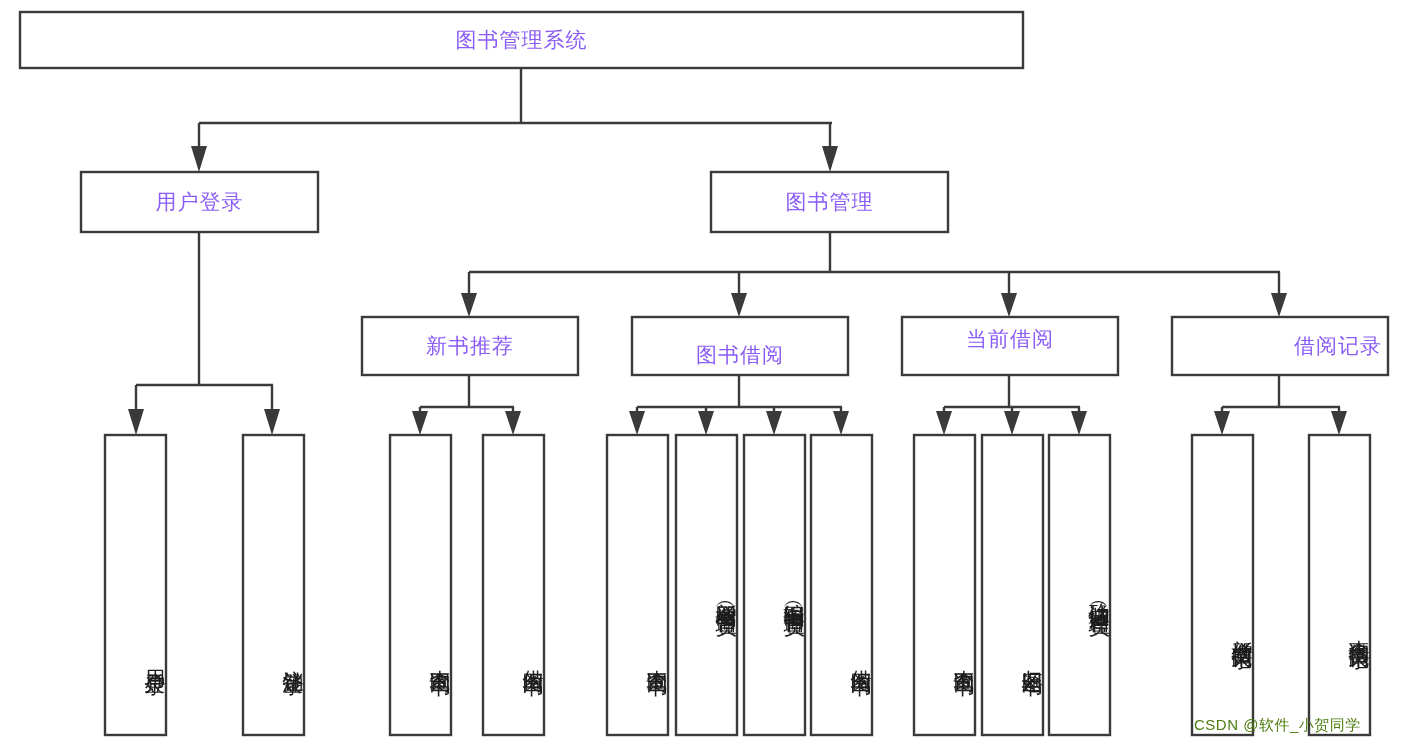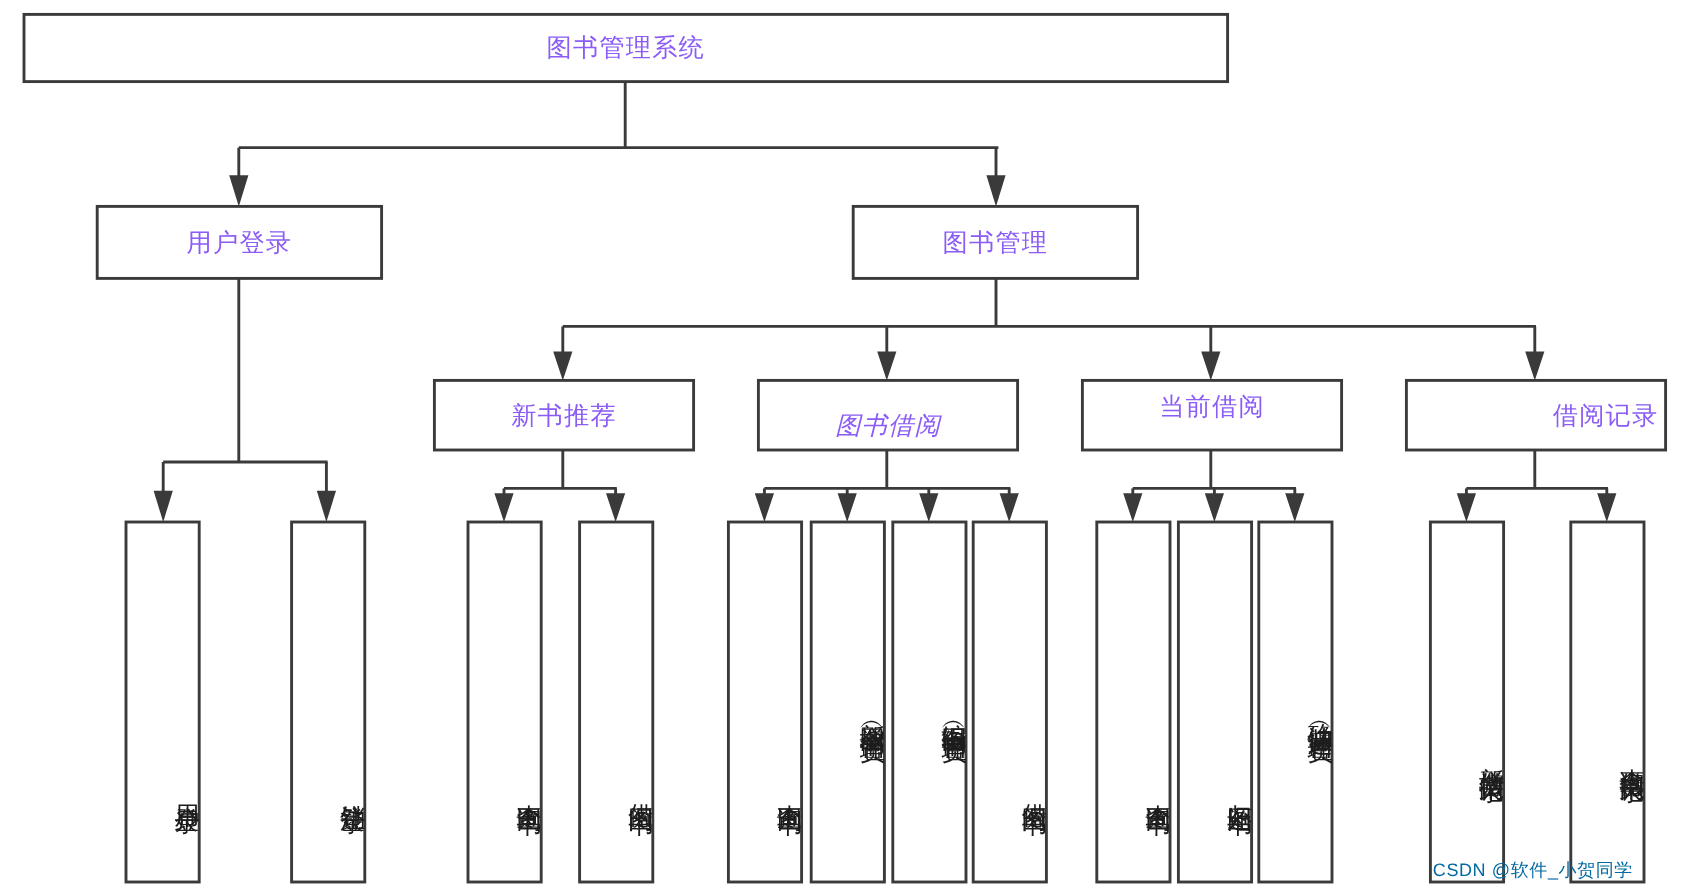--- a/index.html
+++ b/index.html
@@ -27,21 +27,21 @@
     position:absolute;
     display:flex;align-items:center;justify-content:center;
     font-size:21px;color:#8b5cf6;
     letter-spacing:1px;
     white-space:nowrap;
     pointer-events:none;
   }
   .watermark{
     position:absolute;
     font-size:15px;
-    color:#0369a1;
+    color:#4d7c0f;
     letter-spacing:0.5px;
     white-space:nowrap;
   }
 </style>
 </head>
 <body>
 
 <svg id="diagram" viewBox="0 0 1405 747">
 
   <g>
@@ -141,21 +141,21 @@
   <rect class="node-rect" x="1192" y="435" width="61" height="300"></rect>
   <rect class="node-rect" x="1309" y="435" width="61" height="300"></rect>
 </svg>
 
 <div class="horiz-wrap" style="left:20px;top:12px;width:1003px;height:56px;">图书管理系统</div>
 
 <div class="horiz-wrap" style="left:81px;top:172px;width:237px;height:60px;">用户登录</div>
 <div class="horiz-wrap" style="left:711px;top:172px;width:237px;height:60px;text-align:center;">图书管理</div>
 
 <div class="horiz-wrap" style="left:362px;top:317px;width:216px;height:58px;border-radius:17px;">新书推荐</div>
-<div class="horiz-wrap" style="left:632px;top:317px;width:216px;height:76px;font-style:italic;">图书借阅</div>
+<div class="horiz-wrap" style="left:632px;top:317px;width:216px;height:76px;">图书借阅</div>
 <div class="horiz-wrap" style="left:902px;top:317px;width:216px;height:43px;">当前借阅</div>
 <div class="horiz-wrap" style="left:1208px;top:317px;width:260px;height:58px;">借阅记录</div>
 
 <div class="vert-wrap" style="left:105px;top:435px;width:61px;height:300px;padding-top:72px;">用户登录</div>
 <div class="vert-wrap" style="left:243px;top:435px;width:61px;height:300px;padding-top:72px;">注销登录</div>
 <div class="vert-wrap" style="left:390px;top:435px;width:61px;height:300px;padding-top:72px;">查询图书</div>
 <div class="vert-wrap" style="left:483px;top:435px;width:61px;height:300px;padding-top:72px;">借阅图书</div>
 <div class="vert-wrap" style="left:607px;top:435px;width:61px;height:300px;padding-top:72px;">查询图书</div>
 <div class="vert-wrap" style="left:676px;top:435px;width:61px;height:300px;padding-top:10px;">新增图书（管理员）</div>
 <div class="vert-wrap" style="left:744px;top:435px;width:61px;height:300px;padding-top:10px;">编辑图书（管理员）</div>

